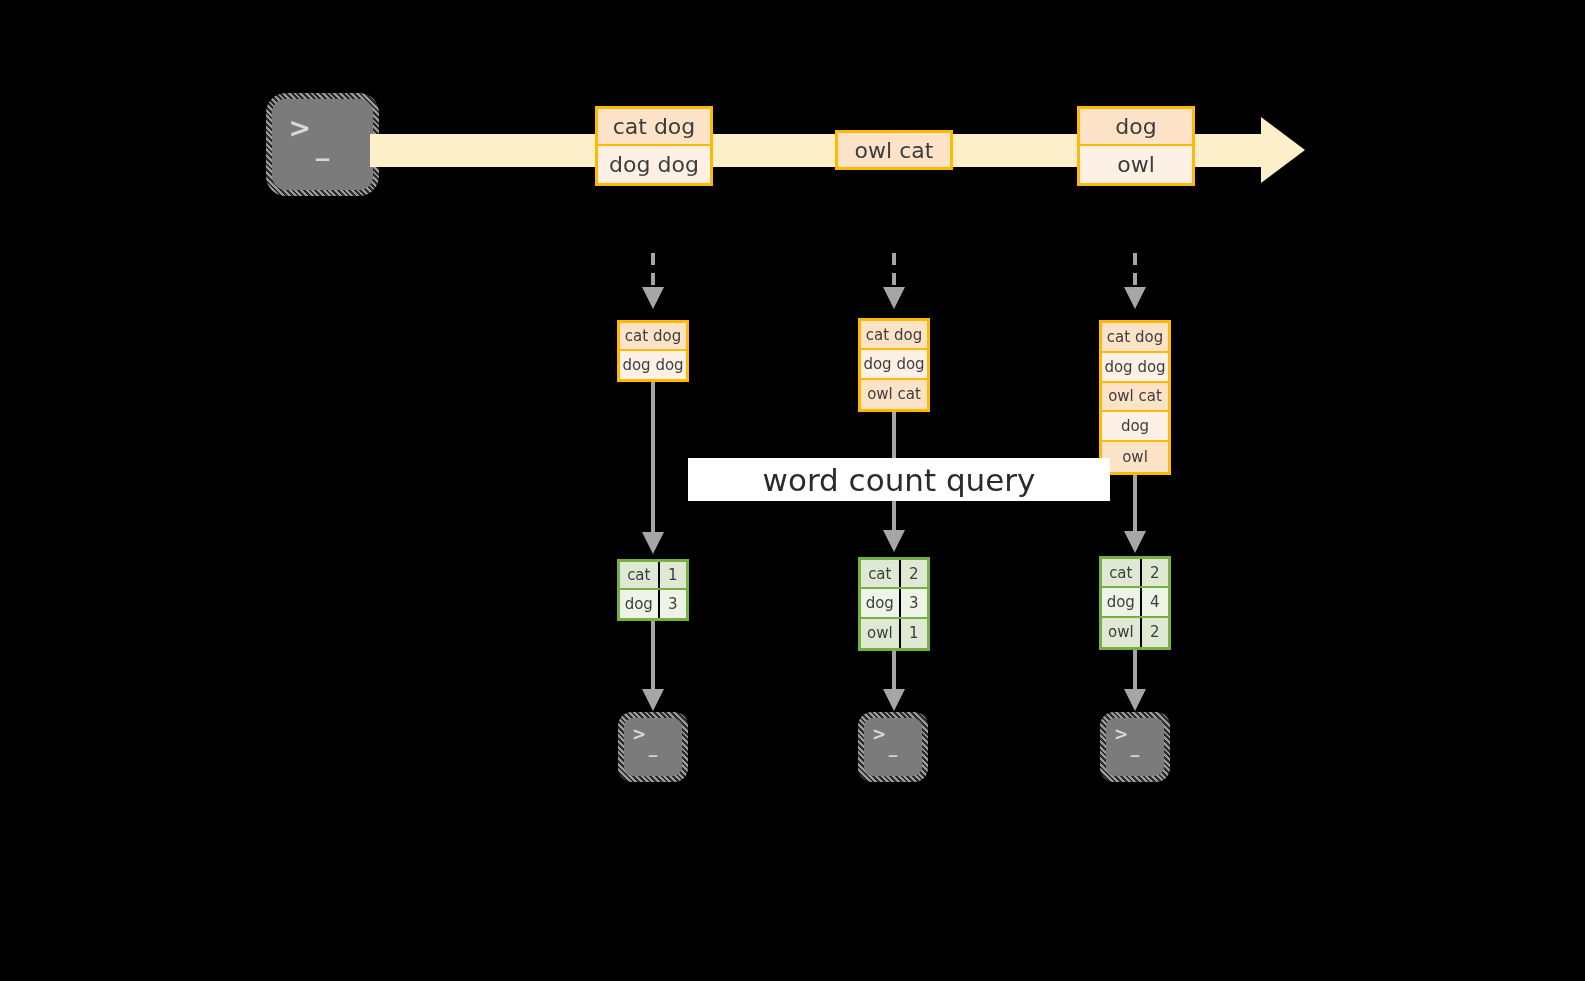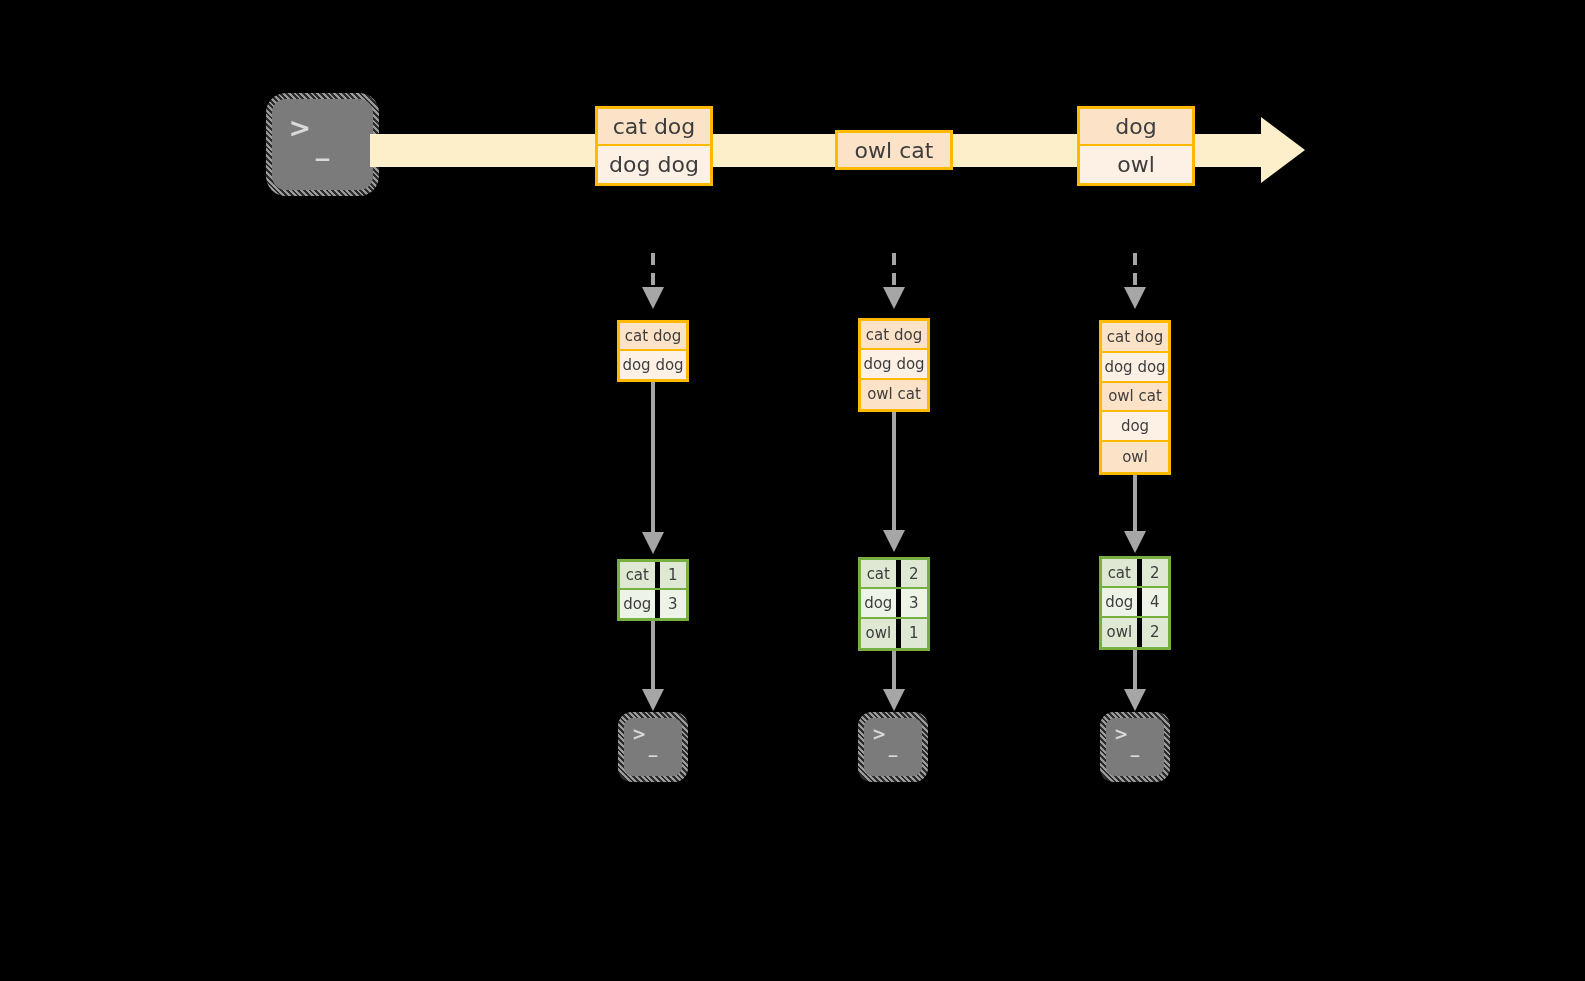--- a/index.html
+++ b/index.html
@@ -87,21 +87,21 @@
   }
   .grow:last-child { border-bottom: none; }
   .gcell {
     box-sizing: border-box;
     display: flex;
     align-items: center;
     justify-content: center;
     color: #3d3d3d;
     white-space: nowrap;
   }
-  .gcell.key { border-right: 5px solid #000000; }
+  .gcell.key { border-right: 2px solid #000000; }
   .grow.dark .gcell { background: #dfe8d3; }
   .grow.light .gcell { background: #eef3e7; }
 
   
   .vline {
     position: absolute;
     width: 4px;
     background: #a6a6a6;
   }
   .vdash {
@@ -257,14 +257,15 @@
 
   <div class="vline" style="left:1133px; top:650px; height:41px;"></div>
   <div class="vhead" style="left:1124px; top:689px;"></div>
 
   <div class="terminal" style="left:1100px; top:712px; width:70px; height:70px; border-radius:14px;">
     <div class="screen" style="border-radius:9px;"></div>
     <div class="prompt chev" style="font-size:17px;">&gt;</div>
     <div class="prompt under" style="font-size:17px;">_</div>
   </div>
 
+  <div class="banner" style="left:688px; top:458px; width:422px; height:43px; font-size:31px;">word count query</div>
 
 </div>
 
 </body></html>

